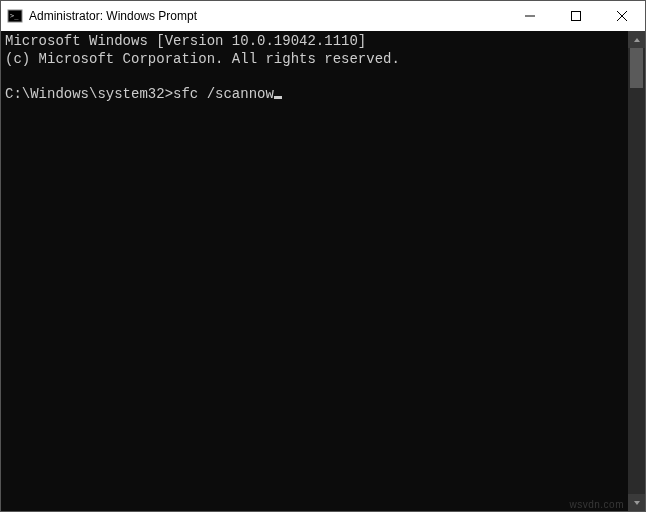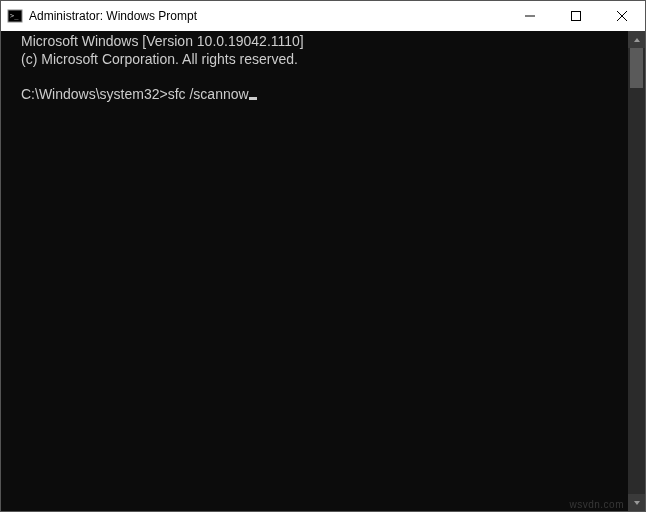--- a/index.html
+++ b/index.html
@@ -65,24 +65,24 @@
     }
     .client-area {
       flex: 1;
       display: flex;
       min-height: 0;
     }
     .console {
       flex: 1;
       background: #0c0c0c;
       color: #cccccc;
-      font-family: Liberation Sans, sans-serif;
+      font-family: Liberation Mono, monospace;
       font-size: 14px;
       line-height: 1.25;
-      padding: 2px 20px;
+      padding: 2px 4px;
       white-space: pre;
       overflow: hidden;
     }
     .prompt-line {
       display: inline;
     }
     .cursor {
       display: inline-block;
       width: 8px;
       height: 3px;

